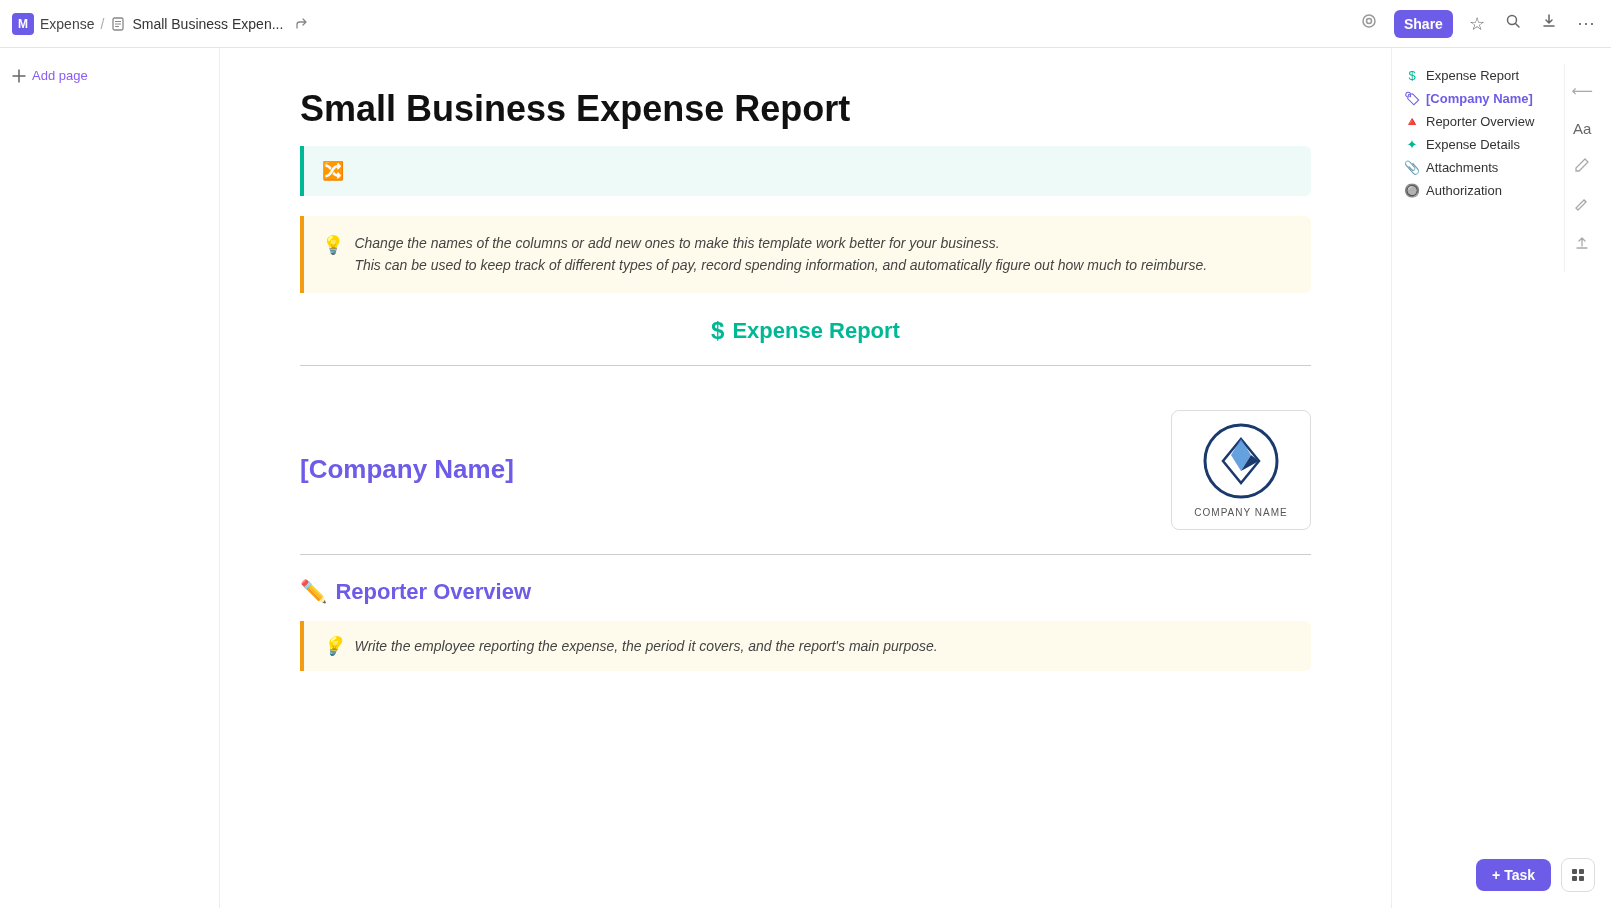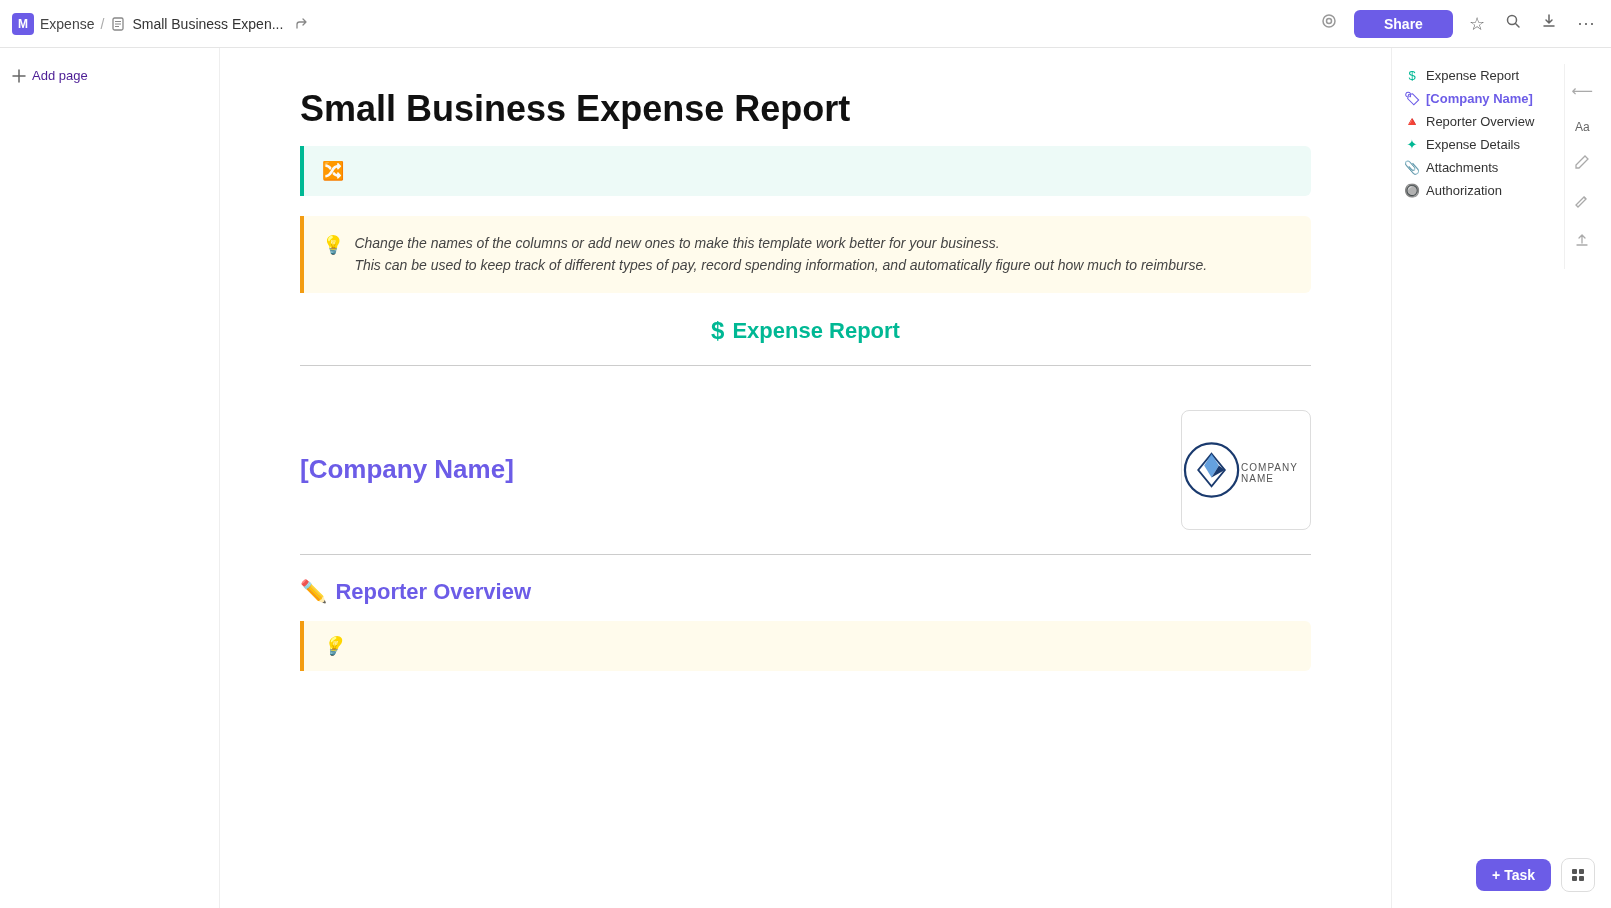--- a/index.html
+++ b/index.html
@@ -9,29 +9,29 @@
     .topbar {
       display: flex; align-items: center; justify-content: space-between;
       height: 48px; padding: 0 12px; border-bottom: 1px solid #e5e5e5;
       flex-shrink: 0;
     }
     .topbar-left { display: flex; align-items: center; gap: 6px; font-size: 14px; color: #444; }
     .topbar-logo { width: 22px; height: 22px; background: #6c5ce7; border-radius: 4px; display: flex; align-items: center; justify-content: center; color: white; font-weight: bold; font-size: 12px; flex-shrink: 0; }
     .topbar-sep { color: #aaa; }
     .topbar-icon { width: 16px; height: 16px; display: inline-flex; align-items: center; justify-content: center; }
     .topbar-actions { display: flex; align-items: center; gap: 12px; }
-    .share-btn { background: #6c5ce7; color: white; border: none; padding: 6px 30px; border-radius: 6px; font-size: 14px; font-weight: 600; cursor: pointer; }
+    .share-btn { background: #6c5ce7; color: white; border: none; padding: 6px 10px; border-radius: 6px; font-size: 14px; font-weight: 600; cursor: pointer; }
     .icon-btn { background: none; border: none; cursor: pointer; color: #666; font-size: 18px; padding: 4px; }
 
     
     .main-layout { display: flex; flex: 1; overflow: hidden; }
 
     
     .sidebar-left { width: 220px; padding: 16px 12px; border-right: 1px solid #eee; flex-shrink: 0; }
-    .add-page-btn { display: flex; align-items: center; gap: 6px; font-size: 13px; color: #4c1d95; cursor: pointer; padding: 4px 0; }
+    .add-page-btn { display: flex; align-items: center; gap: 6px; font-size: 13px; color: #8b5cf6; cursor: pointer; padding: 4px 0; }
 
     
     .content-area { flex: 1; overflow-y: auto; padding: 40px 80px 40px 80px; }
 
     
     .page-title { font-size: 36px; font-weight: 700; color: #111; margin-bottom: 16px; }
 
     
     .author-row { display: flex; align-items: center; gap: 10px; margin-bottom: 24px; font-size: 13px; color: #666; }
     .avatar { width: 28px; height: 28px; border-radius: 50%; background: linear-gradient(135deg, #00b894, #0984e3); display: flex; align-items: center; justify-content: center; color: white; font-size: 11px; font-weight: bold; flex-shrink: 0; }
@@ -43,21 +43,21 @@
     .info-box-yellow-content { display: flex; flex-direction: column; line-height: 1.6; font-style: italic; }
     .info-box-reporter { background: #fffbec; border-left: 4px solid #f39c12; padding: 14px 18px; border-radius: 0 6px 6px 0; margin-bottom: 20px; font-size: 14px; color: #444; display: flex; align-items: center; gap: 10px; font-style: italic; }
 
     
     .section-heading { text-align: center; font-size: 22px; font-weight: 700; color: #00b894; margin-bottom: 20px; display: flex; align-items: center; justify-content: center; gap: 8px; }
     .section-divider { border: none; border-top: 1px solid #ccc; margin: 4px 0 24px 0; }
 
     
     .company-row { display: flex; align-items: center; justify-content: space-between; padding: 20px 0; }
     .company-name { font-size: 26px; font-weight: 700; color: #6c5ce7; }
-    .company-logo-box { width: 130px; height: 120px; border: 1px solid #ddd; border-radius: 8px; display: flex; flex-direction: row; align-items: center; justify-content: center; background: #fff; }
+    .company-logo-box { width: 140px; height: 120px; border: 1px solid #ddd; border-radius: 8px; display: flex; flex-direction: column; align-items: center; justify-content: center; background: #fff; }
     .company-logo-text { font-size: 10px; color: #555; margin-top: 6px; letter-spacing: 1px; text-transform: uppercase; }
 
     
     .reporter-heading { font-size: 22px; font-weight: 700; color: #6c5ce7; display: flex; align-items: center; gap: 8px; margin-bottom: 16px; }
 
     
     .sidebar-right { width: 220px; padding: 16px 12px; border-left: 1px solid #eee; flex-shrink: 0; font-size: 13px; }
     .sidebar-right-item { display: flex; align-items: center; gap: 6px; padding: 4px 0; cursor: pointer; color: #333; }
     .sidebar-right-item.active { color: #6c5ce7; font-weight: 600; }
     .sidebar-right-item .item-icon { width: 16px; text-align: center; flex-shrink: 0; }
@@ -168,20 +168,21 @@
     </div>
 
     <hr class="section-divider">
 
     <div class="reporter-heading">
       <span>✏️</span>
       <span>Reporter Overview</span>
     </div>
     <div class="info-box-reporter">
       <span style="font-size:18px;">💡</span>
+      <span>Write the employee reporting the expense, the period it covers, and the report's main purpose.</span>
     </div>
 
   </div>
 
   <div class="sidebar-right">
     <div class="sidebar-right-wrapper">
       <div class="sidebar-right-main">
 
         <div class="sidebar-right-item">
           <span class="item-icon" style="color:#00b894;">$</span>
@@ -204,21 +205,21 @@
           <span>Attachments</span>
         </div>
         <div class="sidebar-right-item">
           <span class="item-icon" style="color:#888;">🔘</span>
           <span>Authorization</span>
         </div>
       </div>
 
       <div class="sidebar-right-controls">
         <button class="ctrl-btn" title="collapse">⟵</button>
-        <button class="ctrl-btn" title="font" style="font-size:12px; color:#666;">Aa</button>
+        <button class="ctrl-btn" title="font" style="font-size:15px; color:#666;">Aa</button>
         <button class="ctrl-btn" title="edit">
           <svg width="16" height="16" viewBox="0 0 16 16" fill="none">
               <path d="M11 2l3 3L5 14H2v-3L11 2z" stroke="#aaa" stroke-width="1.3"></path>
             </svg>
         </button>
         <button class="ctrl-btn" title="edit2">
           <svg width="16" height="16" viewBox="0 0 16 16" fill="none">
               <path d="M2 12L4 14l8-8-2-2-8 8z" stroke="#aaa" stroke-width="1.3"></path>
               <path d="M10 4l2 2" stroke="#aaa" stroke-width="1.3"></path>
             </svg>

